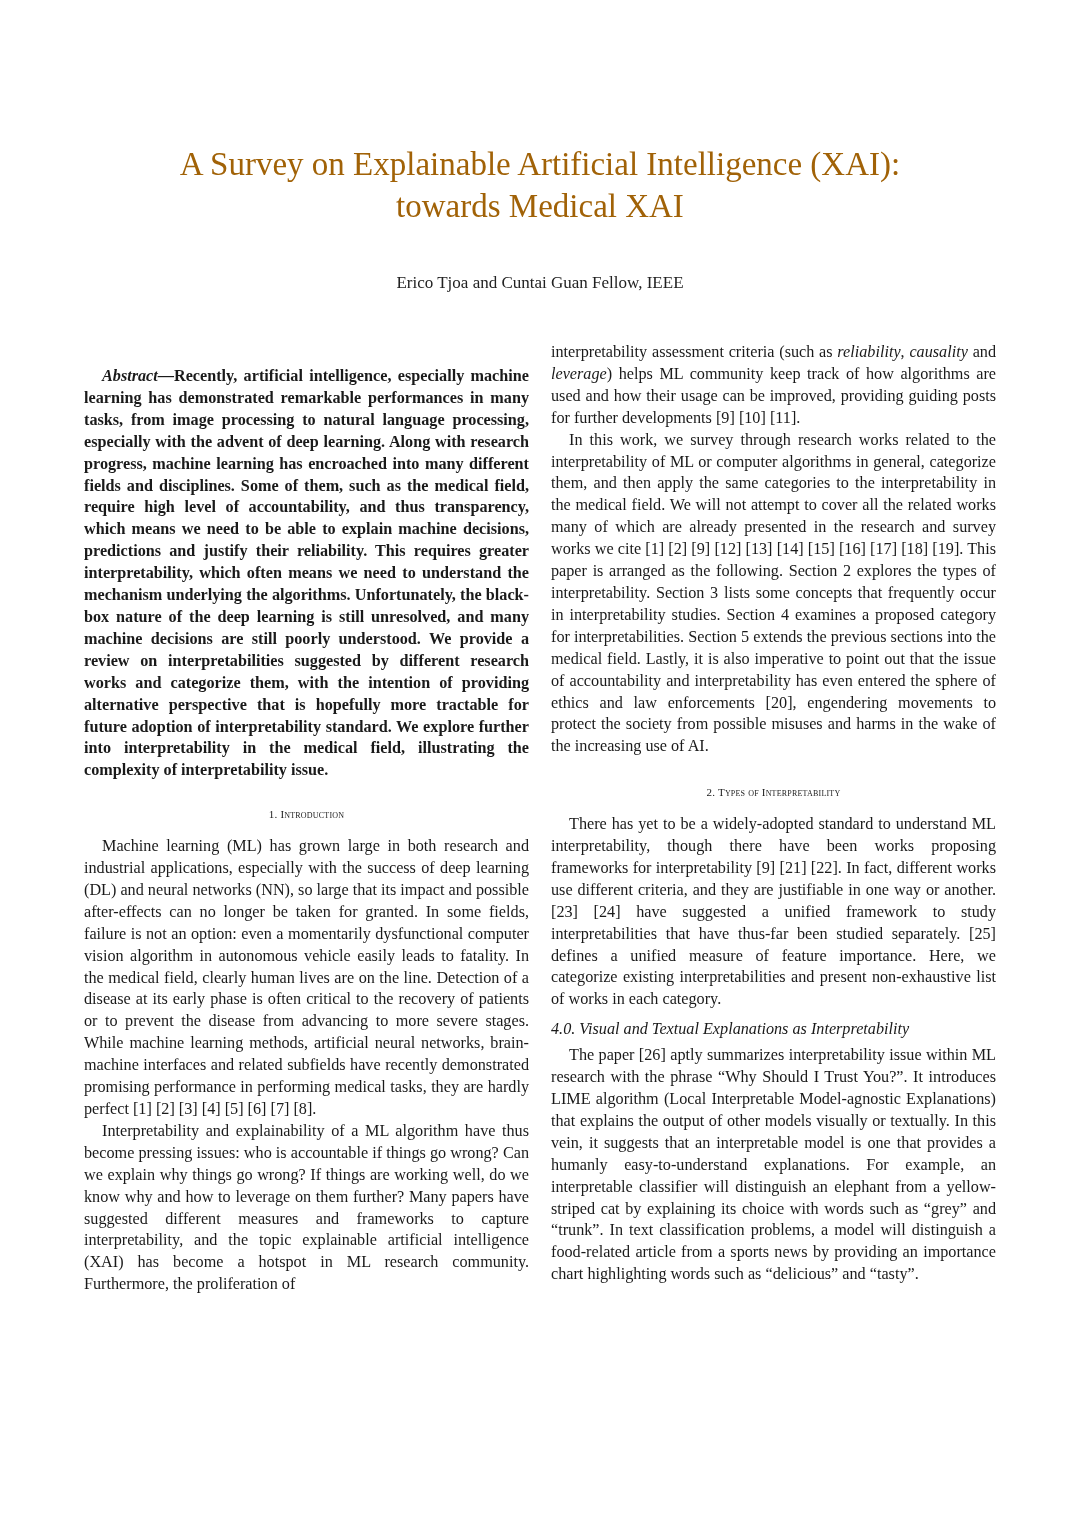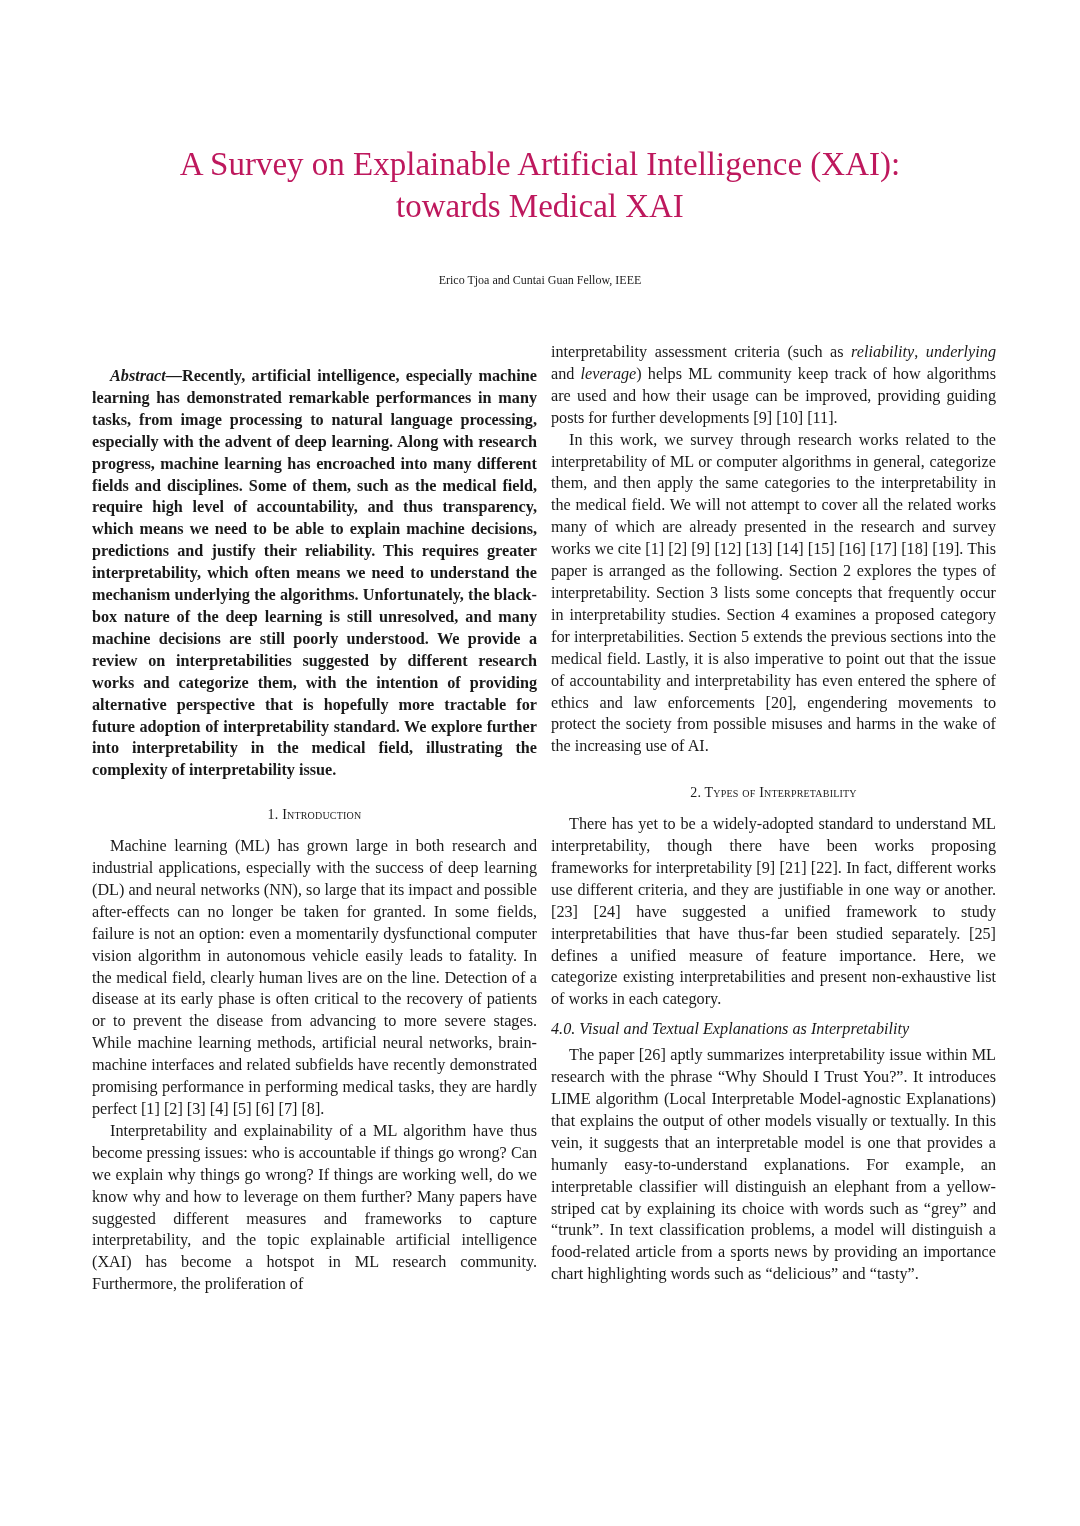--- a/index.html
+++ b/index.html
@@ -13,48 +13,48 @@
       overflow: hidden;
     }
     .title {
       position: absolute;
       top: 143px;
       left: 0;
       width: 1080px;
       text-align: center;
       font-size: 33px;
       line-height: 42px;
-      color: #be185d;
+      color: #a16207;
     }
     .authors {
       position: absolute;
       top: 273px;
       left: 0;
       width: 1080px;
       text-align: center;
-      font-size: 12px;
+      font-size: 17px;
       color: #222;
     }
     .col {
       position: absolute;
       width: 445px;
       font-size: 16.2px;
       line-height: 21.9px;
       text-align: justify;
     }
-    .col.left { left: 92px; top: 366px; }
+    .col.left { left: 84px; top: 366px; }
     .col.right { left: 551px; top: 342px; }
     p { margin: 0; text-indent: 18px; }
     .abstract { font-weight: bold; }
     .abstract .lead { font-style: italic; }
     .index { margin-top: 0; }
     .index .lead { font-style: italic; font-weight: bold; }
     .section-head {
       text-align: center;
-      font-size: 14px;
+      font-size: 11px;
       text-indent: 0;
       margin: 18px 0 10px 0;
       font-variant: small-caps;
       letter-spacing: 0.2px;
     }
     .subsection-head {
       font-style: italic;
       text-indent: 0;
       margin: 8px 0 4px 0;
     }
@@ -73,21 +73,21 @@
 
 <div class="col left">
   <p class="abstract"><span class="lead">Abstract</span><span>—</span><span>Recently, artificial intelligence, especially machine learning has demonstrated remarkable performances in many tasks, from image processing to natural language processing, especially with the advent of deep learning. Along with research progress, machine learning has encroached into many different fields and disciplines. Some of them, such as the medical field, require high level of accountability, and thus transparency, which means we need to be able to explain machine decisions, predictions and justify their reliability. This requires greater interpretability, which often means we need to understand the mechanism underlying the algorithms. Unfortunately, the black-box nature of the deep learning is still unresolved, and many machine decisions are still poorly understood. We provide a review on interpretabilities suggested by different research works and categorize them, with the intention of providing alternative perspective that is hopefully more tractable for future adoption of interpretability standard. We explore further into interpretability in the medical field, illustrating the complexity of interpretability issue.</span></p>
 
   <div class="section-head" style="margin-top:22px;">1. Introduction</div>
   <p>Machine learning (ML) has grown large in both research and industrial applications, especially with the success of deep learning (DL) and neural networks (NN), so large that its impact and possible after-effects can no longer be taken for granted. In some fields, failure is not an option: even a momentarily dysfunctional computer vision algorithm in autonomous vehicle easily leads to fatality. In the medical field, clearly human lives are on the line. Detection of a disease at its early phase is often critical to the recovery of patients or to prevent the disease from advancing to more severe stages. While machine learning methods, artificial neural networks, brain-machine interfaces and related subfields have recently demonstrated promising performance in performing medical tasks, they are hardly perfect [1] [2] [3] [4] [5] [6] [7] [8].</p>
   <p>Interpretability and explainability of a ML algorithm have thus become pressing issues: who is accountable if things go wrong? Can we explain why things go wrong? If things are working well, do we know why and how to leverage on them further? Many papers have suggested different measures and frameworks to capture interpretability, and the topic explainable artificial intelligence (XAI) has become a hotspot in ML research community. Furthermore, the proliferation of</p>
 </div>
 
 <div class="col right">
-  <p class="noindent"><span>interpretability assessment criteria (such as </span><em>reliability</em><span>, </span><em>underlying</em><span> and </span><em>leverage</em><span>) helps ML community keep track of how algorithms are used and how their usage can be improved, providing guiding posts for further developments [9] [10] [11].</span></p>
+  <p class="noindent"><span>interpretability assessment criteria (such as </span><em>reliability</em><span>, </span><em>causality</em><span> and </span><em>leverage</em><span>) helps ML community keep track of how algorithms are used and how their usage can be improved, providing guiding posts for further developments [9] [10] [11].</span></p>
   <p>In this work, we survey through research works related to the interpretability of ML or computer algorithms in general, categorize them, and then apply the same categories to the interpretability in the medical field. We will not attempt to cover all the related works many of which are already presented in the research and survey works we cite [1] [2] [9] [12] [13] [14] [15] [16] [17] [18] [19]. This paper is arranged as the following. Section 2 explores the types of interpretability. Section 3 lists some concepts that frequently occur in interpretability studies. Section 4 examines a proposed category for interpretabilities. Section 5 extends the previous sections into the medical field. Lastly, it is also imperative to point out that the issue of accountability and interpretability has even entered the sphere of ethics and law enforcements [20], engendering movements to protect the society from possible misuses and harms in the wake of the increasing use of AI.</p>
 
   <div class="section-head" style="margin-top:24px;">2. Types of Interpretability</div>
   <p>There has yet to be a widely-adopted standard to understand ML interpretability, though there have been works proposing frameworks for interpretability [9] [21] [22]. In fact, different works use different criteria, and they are justifiable in one way or another. [23] [24] have suggested a unified framework to study interpretabilities that have thus-far been studied separately. [25] defines a unified measure of feature importance. Here, we categorize existing interpretabilities and present non-exhaustive list of works in each category.</p>
 
   <div class="subsection-head">4.0. Visual and Textual Explanations as Interpretability</div>
   <p>The paper [26] aptly summarizes interpretability issue within ML research with the phrase “Why Should I Trust You?”. It introduces LIME algorithm (Local Interpretable Model-agnostic Explanations) that explains the output of other models visually or textually. In this vein, it suggests that an interpretable model is one that provides a humanly easy-to-understand explanations. For example, an interpretable classifier will distinguish an elephant from a yellow-striped cat by explaining its choice with words such as “grey” and “trunk”. In text classification problems, a model will distinguish a food-related article from a sports news by providing an importance chart highlighting words such as “delicious” and “tasty”.</p>
 </div>
 
 </body></html>

